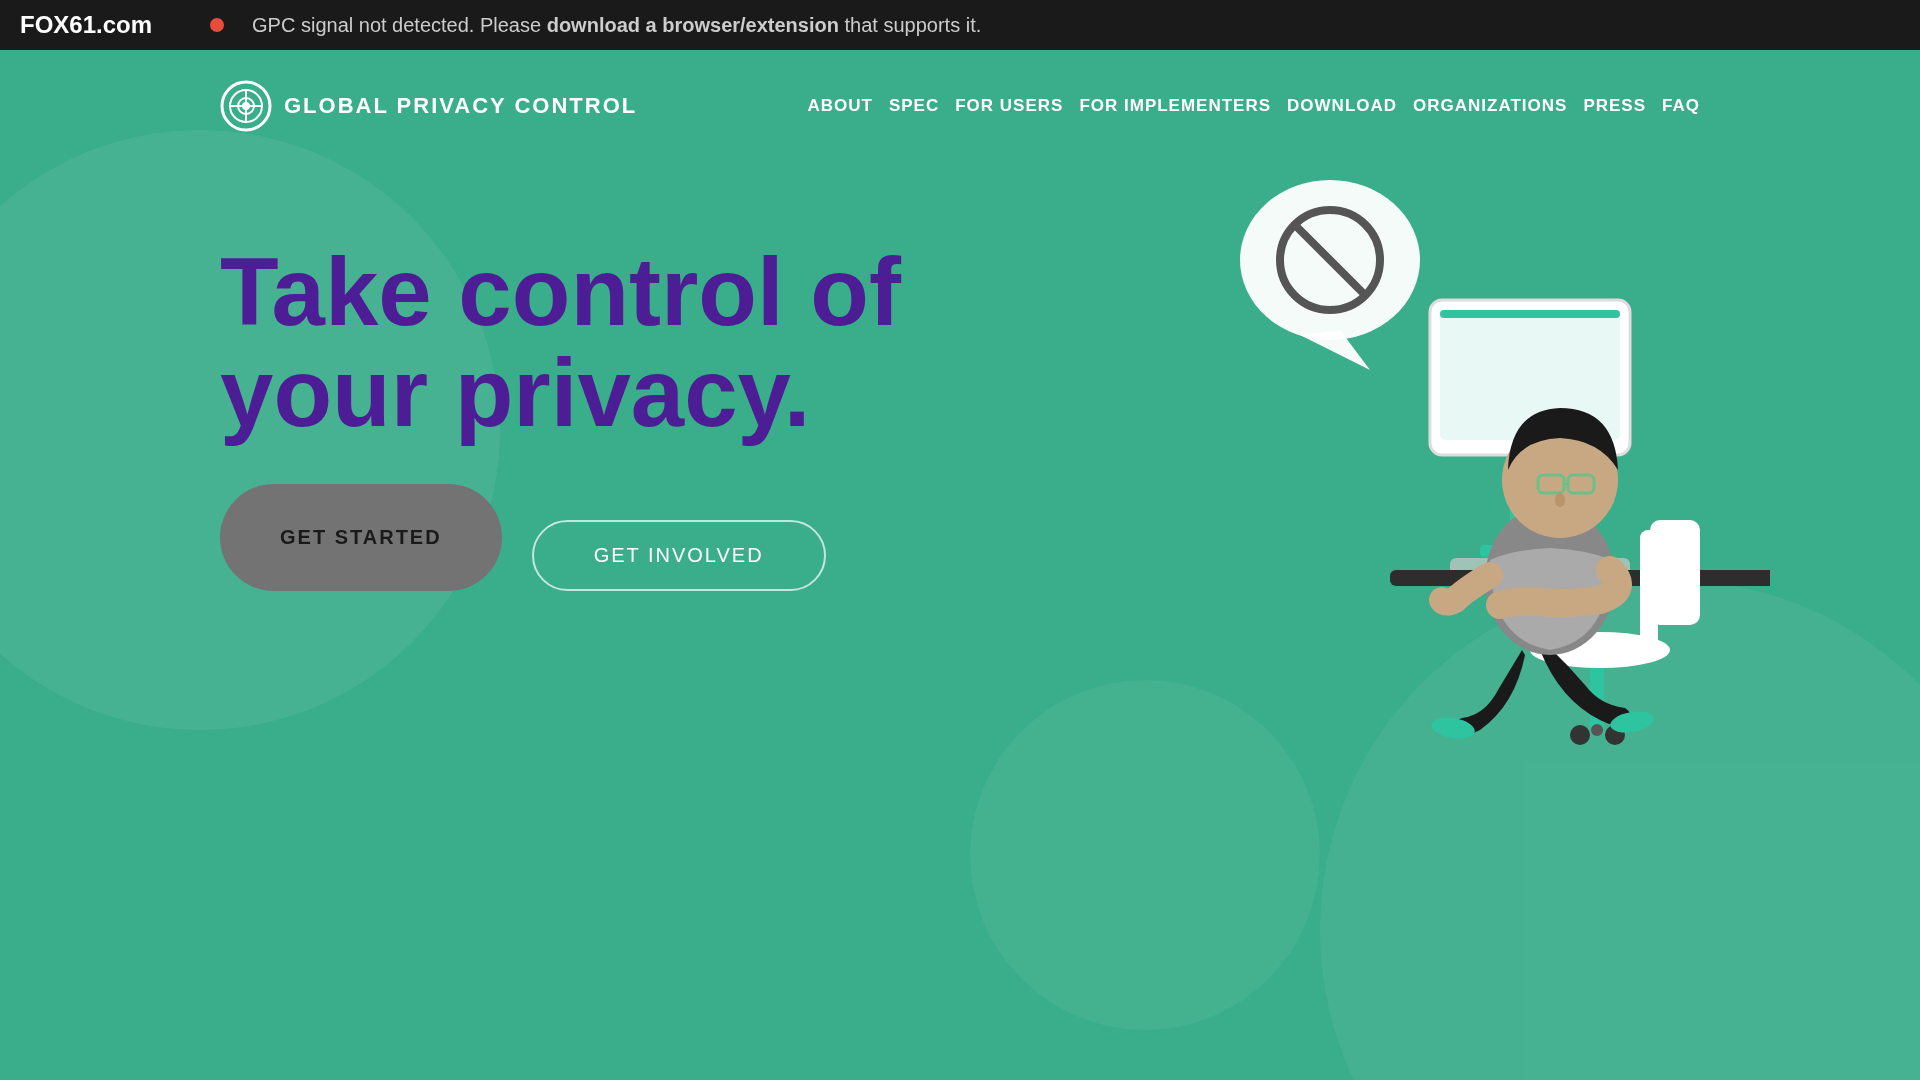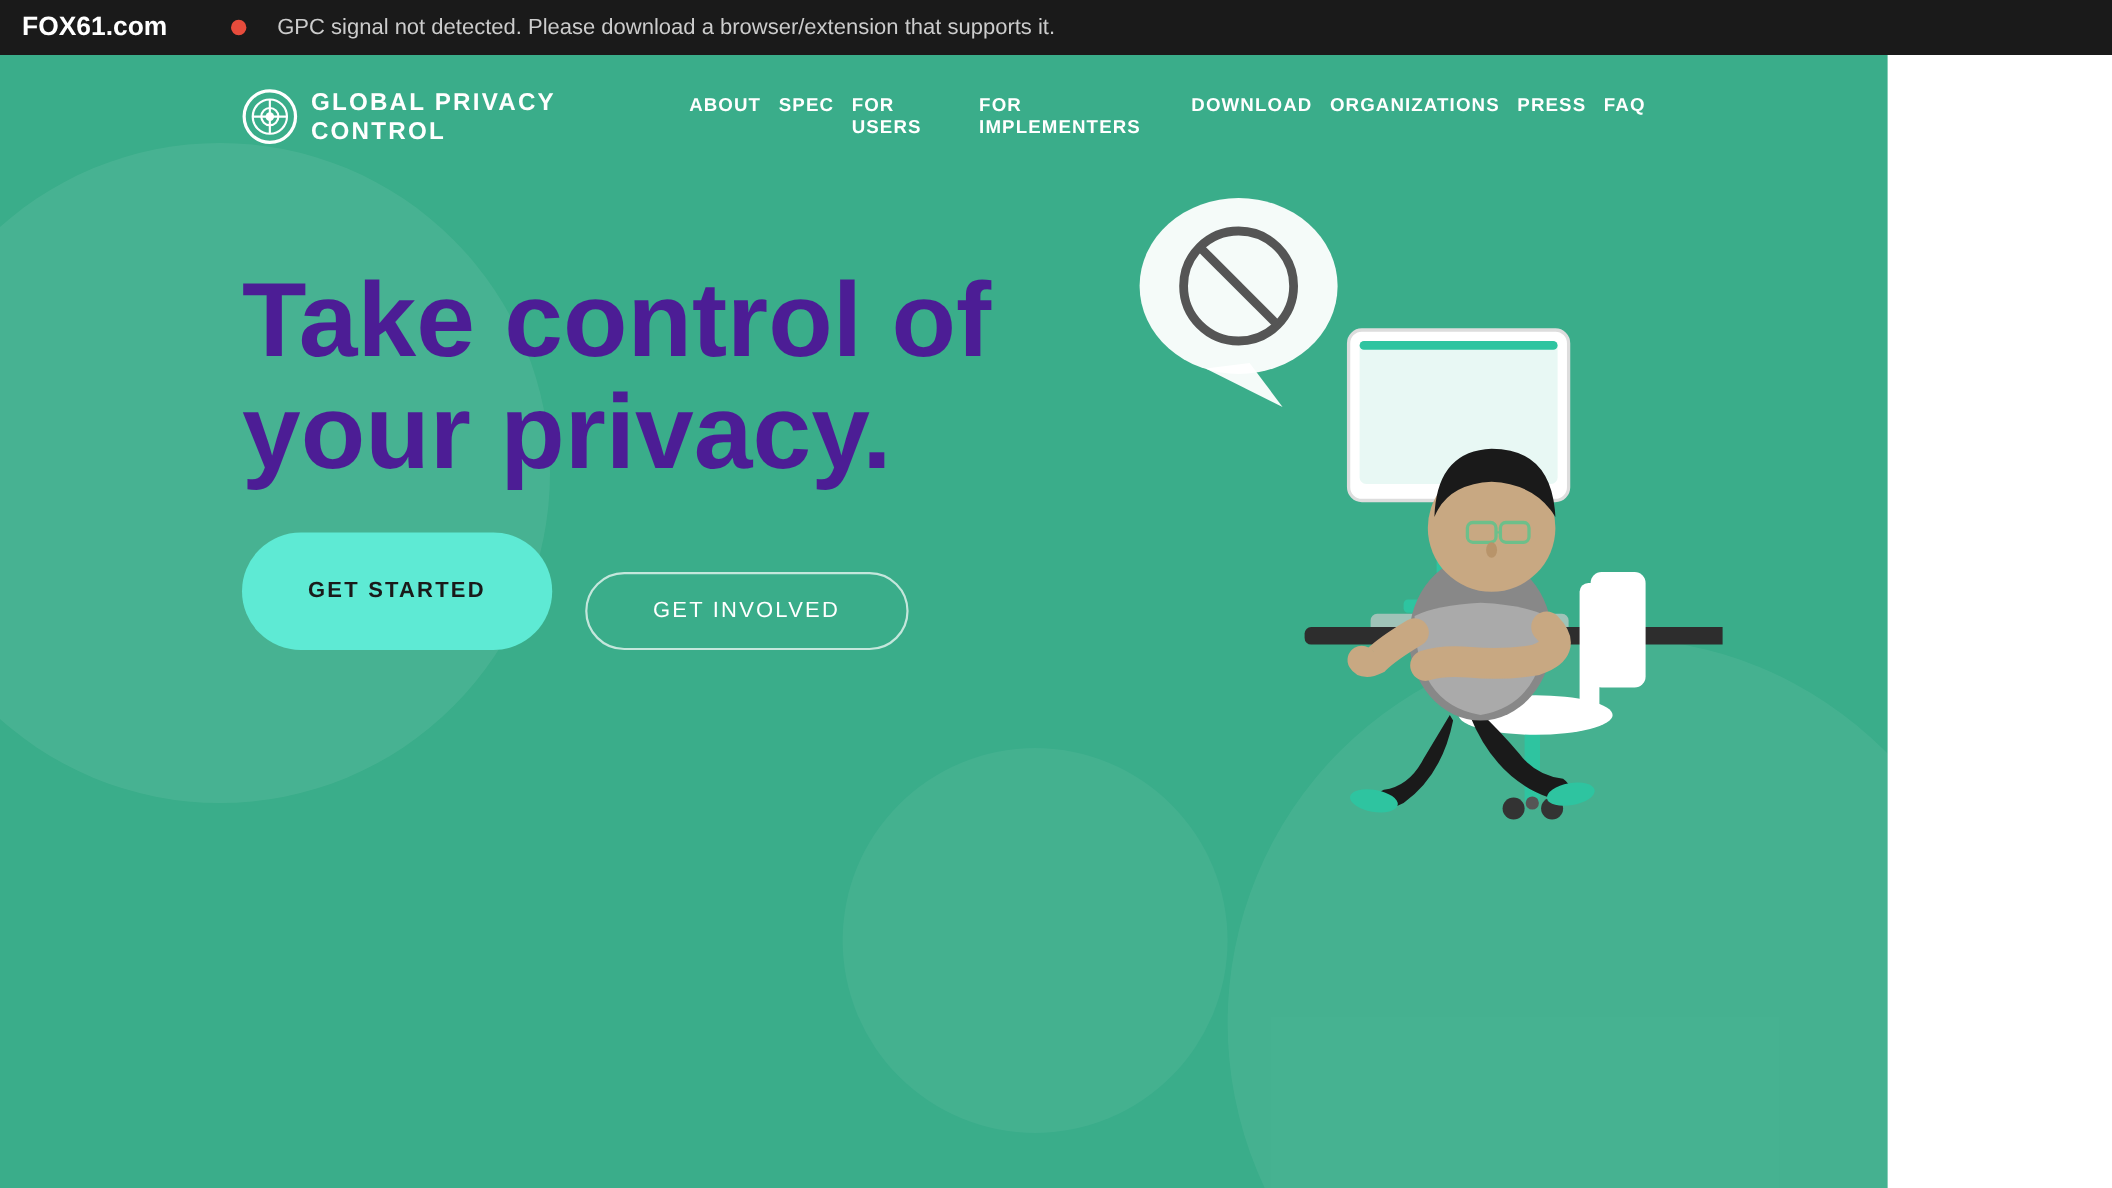--- a/index.html
+++ b/index.html
@@ -23,26 +23,26 @@
       margin-right: 30px;
     }
     .gpc-dot {
       width: 14px; height: 14px;
       background: #e74c3c;
       border-radius: 50%;
       display: inline-block;
       flex-shrink: 0;
     }
     .gpc-notice { font-size: 20px; }
-    .gpc-notice strong { font-weight: normal; }
+    .gpc-notice strong { font-weight: bold; }
 
     
     #main {
       background: #3aad8a;
-      width: 1716px;
+      width: 1920px;
       height: 1030px;
       position: relative;
       overflow: hidden;
     }
 
     
     .circle-left {
       position: absolute;
       width: 600px; height: 600px;
       background: rgba(255,255,255,0.07);
@@ -122,21 +122,21 @@
       color: rgba(255,255,255,0.92);
       max-width: 620px;
       line-height: 1.5;
       margin-bottom: 60px;
     }
     .hero-buttons {
       display: flex;
       gap: 30px;
     }
     .btn-get-started {
-      background: #5eead4;
+      background: #737373;
       color: #1a1a1a;
       border: none;
       border-radius: 60px;
       padding: 22px 60px;
       font-size: 20px;
       font-weight: 800;
       letter-spacing: 2px;
       text-transform: uppercase;
       cursor: pointer;
     }

